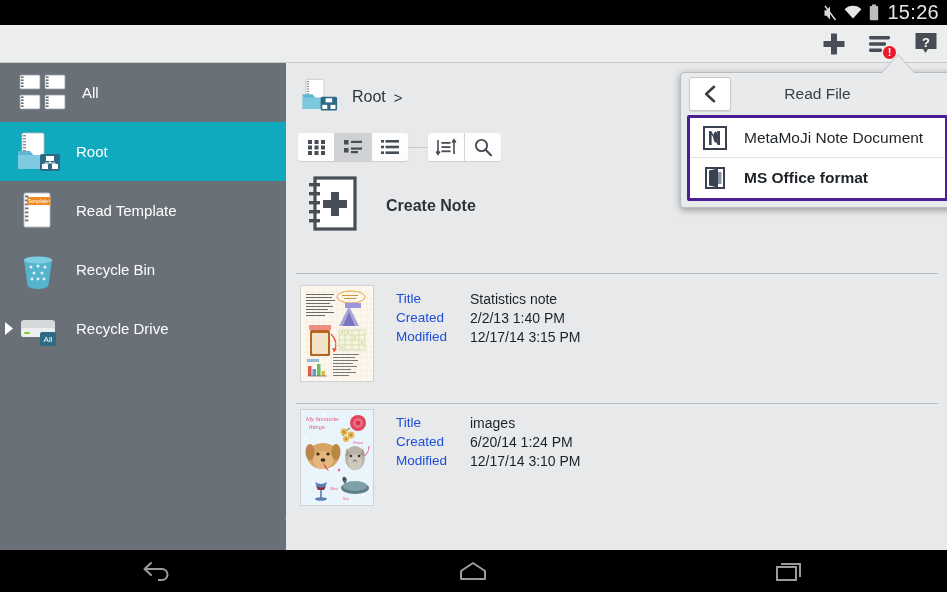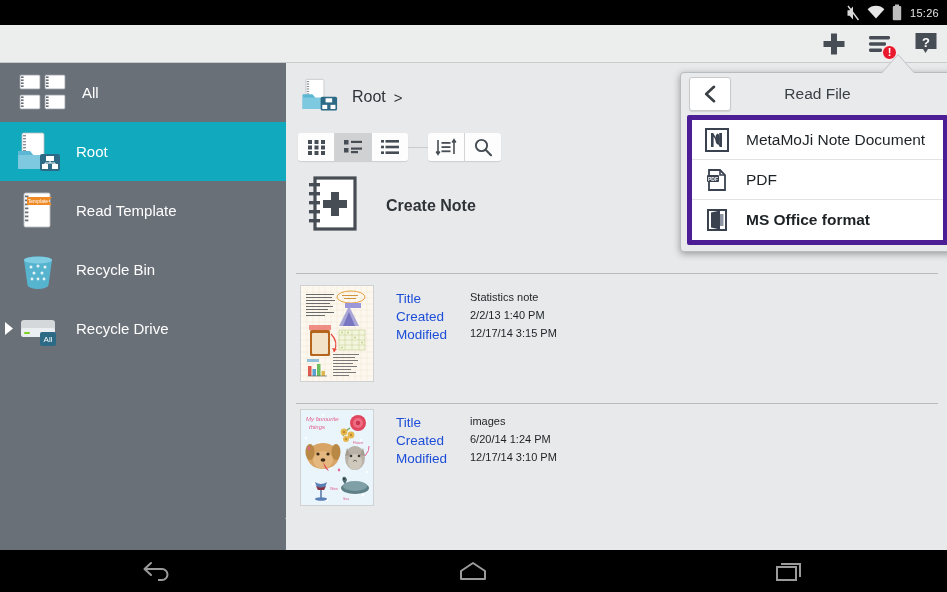--- a/index.html
+++ b/index.html
@@ -1,21 +1,21 @@
 <!DOCTYPE html>
 <html><head>
 <meta charset="utf-8">
 <style>
   html,body{margin:0;padding:0;background:#e8e9eb;}
   body{width:947px;height:592px;overflow:hidden;font-family:"Liberation Sans",sans-serif;position:relative;}
 
   
   .status-bar{position:absolute;left:0;top:0;width:947px;height:25px;background:#000;display:flex;align-items:center;justify-content:flex-end;padding-right:8px;box-sizing:border-box;}
   .status-bar .sb-icon{margin-left:7px;display:inline-flex;align-items:center;}
-  .status-time{color:#e6e6e6;font-size:11px;letter-spacing:0.3px;margin-left:8px;font-family:"Liberation Sans",sans-serif;}
+  .status-time{color:#e6e6e6;font-size:20px;letter-spacing:0.3px;margin-left:8px;font-family:"Liberation Sans",sans-serif;}
 
   
   .app-bar{position:absolute;left:0;top:25px;width:947px;height:38px;background:#eceded;border-bottom:1px solid #c9cbcd;box-sizing:border-box;}
   .app-bar-icons{position:absolute;right:6px;top:0;height:38px;display:flex;align-items:center;gap:16px;}
   .bar-btn{position:relative;width:30px;height:30px;display:flex;align-items:center;justify-content:center;cursor:pointer;}
   .badge-dot{position:absolute;right:-2px;bottom:-1px;width:15px;height:15px;border-radius:50%;background:#e8192c;border:1px solid #fff;box-sizing:border-box;color:#fff;font-size:11px;font-weight:bold;display:flex;align-items:center;justify-content:center;line-height:1;}
 
   
   .sidebar{position:absolute;left:0;top:63px;width:286px;height:499px;background:#6a7078;}
   .side-item{position:relative;height:59px;display:flex;align-items:center;padding-left:10px;box-sizing:border-box;cursor:pointer;}
@@ -41,29 +41,29 @@
 
   .create-note{position:absolute;left:20px;top:112px;display:flex;align-items:center;cursor:pointer;}
   .create-note .cn-label{font-size:16px;font-weight:bold;color:#2e3338;margin-left:28px;}
 
   .hr{position:absolute;left:10px;width:642px;height:1px;background:#b9bcbf;}
 
   .file-row{position:absolute;left:10px;width:642px;height:120px;display:flex;align-items:flex-start;cursor:pointer;}
   .thumb{width:74px;height:97px;background:#fff;border:1px solid #cfd1d3;box-sizing:border-box;overflow:hidden;flex:none;margin-left:4px;}
   .meta{margin-left:22px;padding-top:6px;display:grid;grid-template-columns:74px auto;row-gap:3px;}
   .meta .k{color:#1d4ed8;font-size:13.5px;}
-  .meta .v{color:#1d2226;font-size:11px;}
+  .meta .v{color:#1d2226;font-size:14px;}
 
   
   .popup{position:absolute;left:680px;top:72px;width:275px;border-radius:4px;background:#e9eaec;border:1px solid #b9bcbf;box-shadow:0 2px 7px rgba(0,0,0,.35);box-sizing:border-box;z-index:30;}
   .popup-arrow{position:absolute;left:882px;top:55px;width:0;height:0;border-left:16px solid transparent;border-right:16px solid transparent;border-bottom:18px solid #e9eaec;z-index:31;filter:drop-shadow(0 -1px 0 #b9bcbf);}
   .popup-header{height:42px;display:flex;align-items:center;position:relative;}
   .popup-back{width:40px;height:32px;margin-left:8px;background:#fff;border:1px solid #c7c9cb;border-radius:3px;display:flex;align-items:center;justify-content:center;cursor:pointer;box-shadow:0 1px 1px rgba(0,0,0,.1);}
   .popup-title{flex:1;text-align:center;font-size:15.5px;color:#3a3f44;margin-right:50px;}
-  .popup-list{background:#fff;margin:0 6px 6px 6px;border:5px solid #4c1d95;border-radius:2px;overflow:hidden;}
+  .popup-list{background:#fff;margin:0 6px 6px 6px;border:3px solid #4c1d95;border-radius:2px;overflow:hidden;}
   .popup-item{height:40px;display:flex;align-items:center;padding-left:12px;border-bottom:1px solid #e0e2e4;cursor:pointer;box-sizing:border-box;}
   .popup-item:last-child{border-bottom:none;font-weight:bold;}
   .popup-item .pi-icon{width:26px;height:26px;display:flex;align-items:center;justify-content:center;flex:none;}
   .popup-item .pi-label{margin-left:16px;font-size:15.5px;color:#1d2226;}
 
   
   .nav-bar{position:absolute;left:0;top:550px;width:947px;height:42px;background:#000;display:flex;align-items:center;justify-content:space-around;}
   .nav-btn{width:90px;height:42px;display:flex;align-items:center;justify-content:center;cursor:pointer;}
 </style>
 </head>
@@ -539,31 +539,20 @@
       <span class="pi-icon">
         <svg width="24" height="24" viewBox="0 0 24 24">
           <rect x="1" y="1" width="22" height="22" fill="#ffffff" stroke="#3a4250" stroke-width="2"></rect>
           <path d="M6 19 V5 h2.2 l6 10.5 V5 H17 v14 h-2.2 L8.6 8.5 V19 Z" fill="#3a4250"></path>
           <ellipse cx="12.6" cy="11" rx="2.2" ry="5.4" fill="#3a4250"></ellipse>
         </svg>
       </span>
       <span class="pi-label">MetaMoJi Note Document</span>
     </div>
 
-    <div class="popup-item">
-      <span class="pi-icon">
-        <svg width="24" height="24" viewBox="0 0 24 24">
-          <path d="M4 2 h11 l5 5 v15 H4 Z" fill="#ffffff" stroke="#3a4250" stroke-width="1.8"></path>
-          <path d="M15 2 v5 h5" fill="none" stroke="#3a4250" stroke-width="1.6"></path>
-          <rect x="2" y="7" width="12" height="7" rx="1" fill="#3a4250"></rect>
-          <text x="8" y="12.6" font-size="5" fill="#ffffff" text-anchor="middle" font-family="Liberation Sans, sans-serif" font-weight="bold">PDF</text>
-        </svg>
-      </span>
-      <span class="pi-label">PDF</span>
-    </div>
 
     <div class="popup-item">
       <span class="pi-icon">
         <svg width="24" height="24" viewBox="0 0 24 24">
           <rect x="3" y="2" width="18" height="20" fill="#ffffff" stroke="#3a4250" stroke-width="2"></rect>
           <path d="M6 4.6 L15 2.6 V21.4 L6 19.4 Z" fill="#3a4250"></path>
           <rect x="15" y="6" width="3.5" height="12" fill="#8d93a0"></rect>
         </svg>
       </span>
       <span class="pi-label">MS Office format</span>

